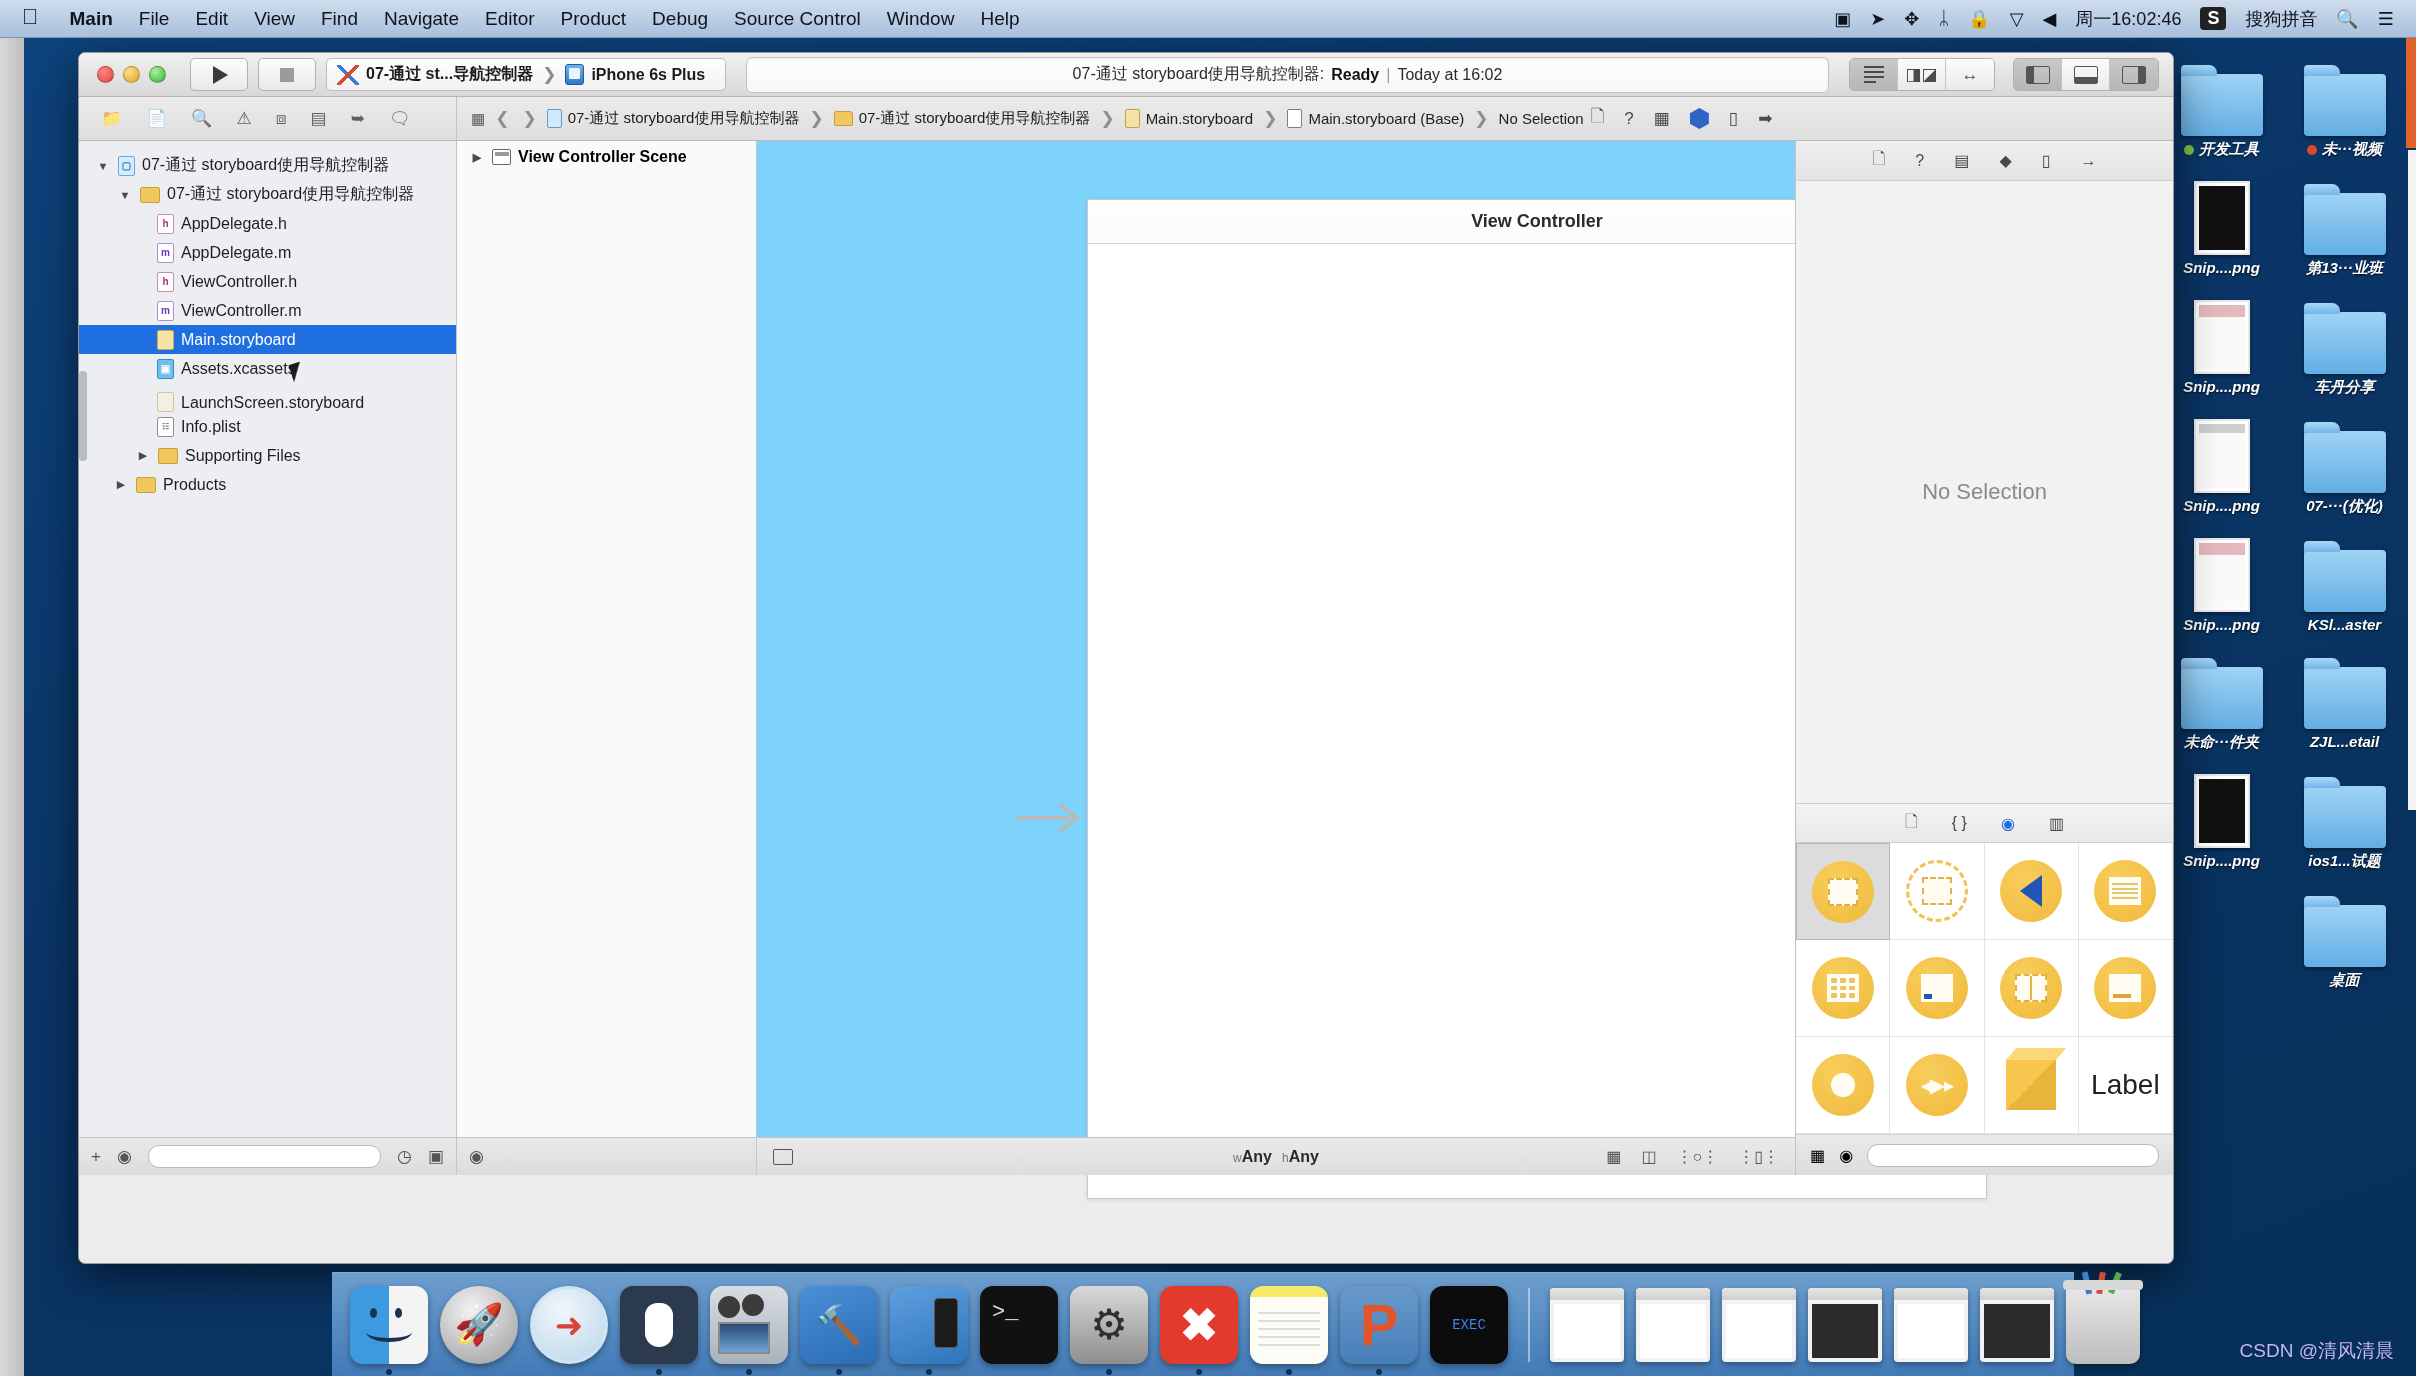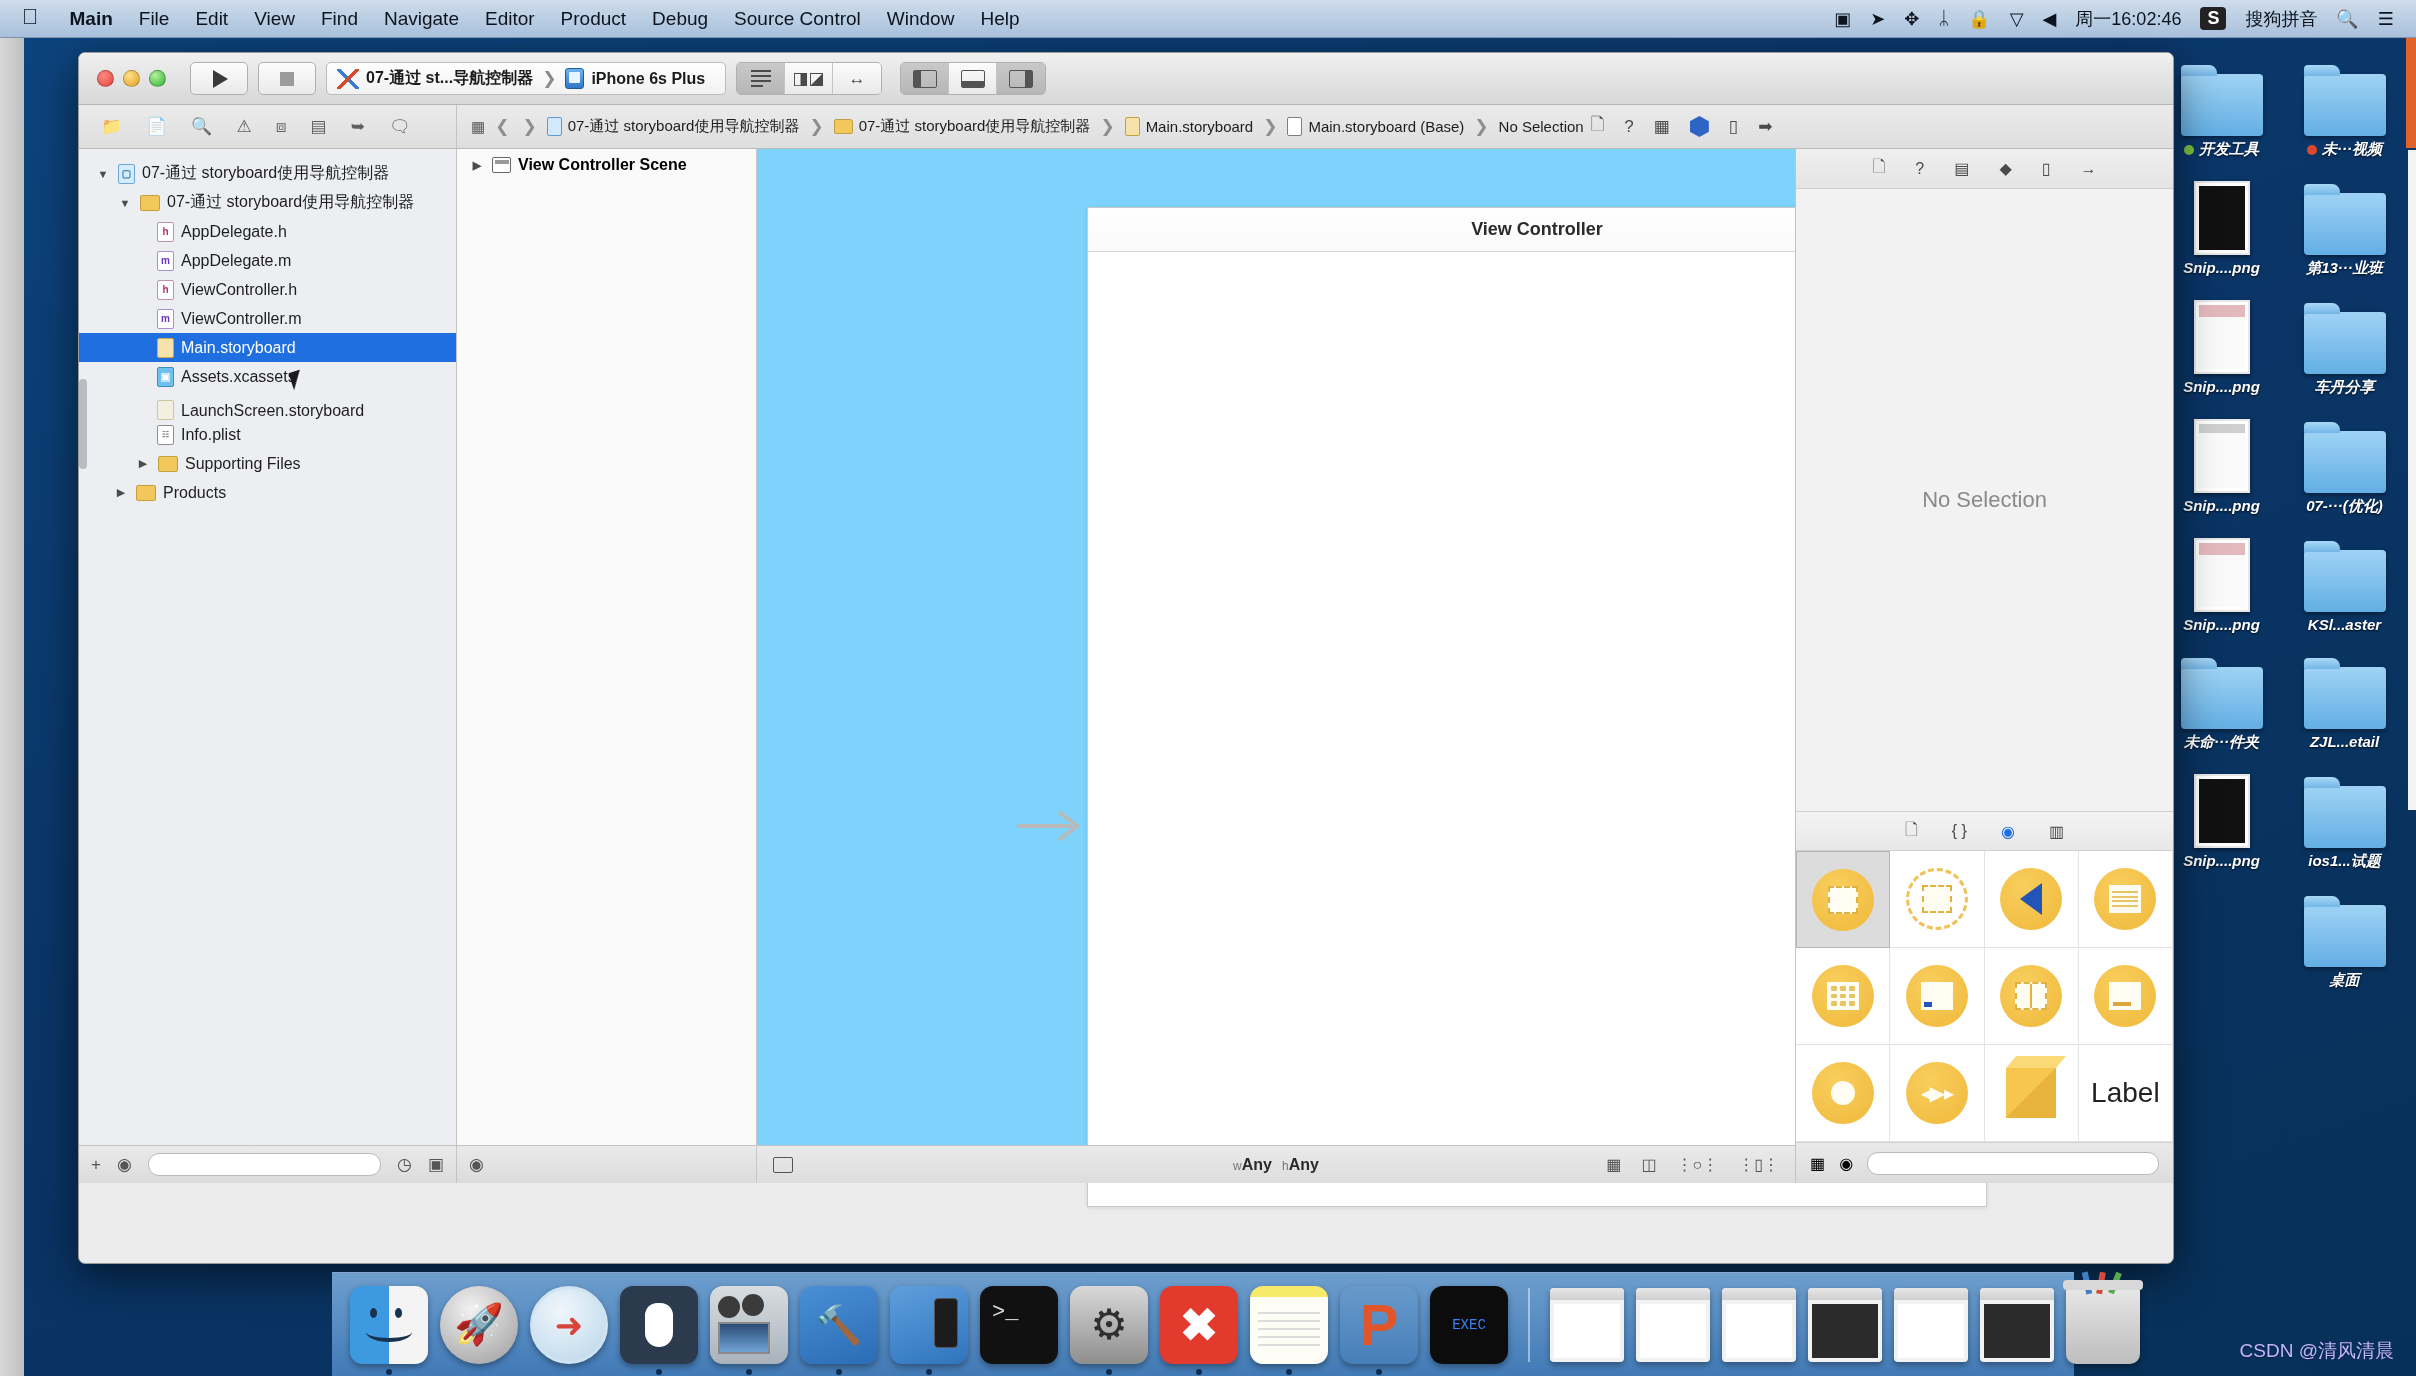--- a/index.html
+++ b/index.html
@@ -56,21 +56,21 @@
     background:#ececec;
     border:1px solid #9a9a9a;
     border-radius:7px;
     box-shadow:0 12px 44px rgba(0,0,0,.55);
     overflow:hidden;
     z-index:40;
   }
 
   
   #xc-toolbar {
-    height:52px; background:linear-gradient(180deg,#f0f0f0,#d8d8d8);
+    height:44px; background:linear-gradient(180deg,#f0f0f0,#d8d8d8);
     border-bottom:1px solid #b4b4b4;
     display:flex; align-items:center; padding:16px 14px; gap:10px;
   }
   .traffic { display:flex; gap:9px; margin-right:14px; margin-left:4px; }
   .tl { width:17px; height:17px; border-radius:50%; border:1px solid rgba(0,0,0,.22); }
   .tl.r { background:radial-gradient(circle at 35% 30%,#ff8a80,#e0443e); }
   .tl.y { background:radial-gradient(circle at 35% 30%,#ffe08a,#dea123); }
   .tl.g { background:radial-gradient(circle at 35% 30%,#b2f0a0,#2fb12f); }
 
   .tbtn {
@@ -604,20 +604,26 @@
       </div>
 
     <div id="scheme-box">
       <span class="scheme-ic"></span>
       <span>07-通过 st...导航控制器</span>
       <span class="chev-sep">❯</span>
       <span class="dev-ic"></span>
       <span>iPhone 6s Plus</span>
     </div>
 
+    <div id="status-box">
+      <span>07-通过 storyboard使用导航控制器:</span>
+      <span class="b">Ready</span>
+      <span class="sep">|</span>
+      <span>Today at 16:02</span>
+    </div>
 
     <div class="seg-group">
       <div class="seg on">
         <span class="ed-lines">
             <i></i>
             <i></i>
             <i></i>
             <i class="short"></i>
           </span>
       </div>

